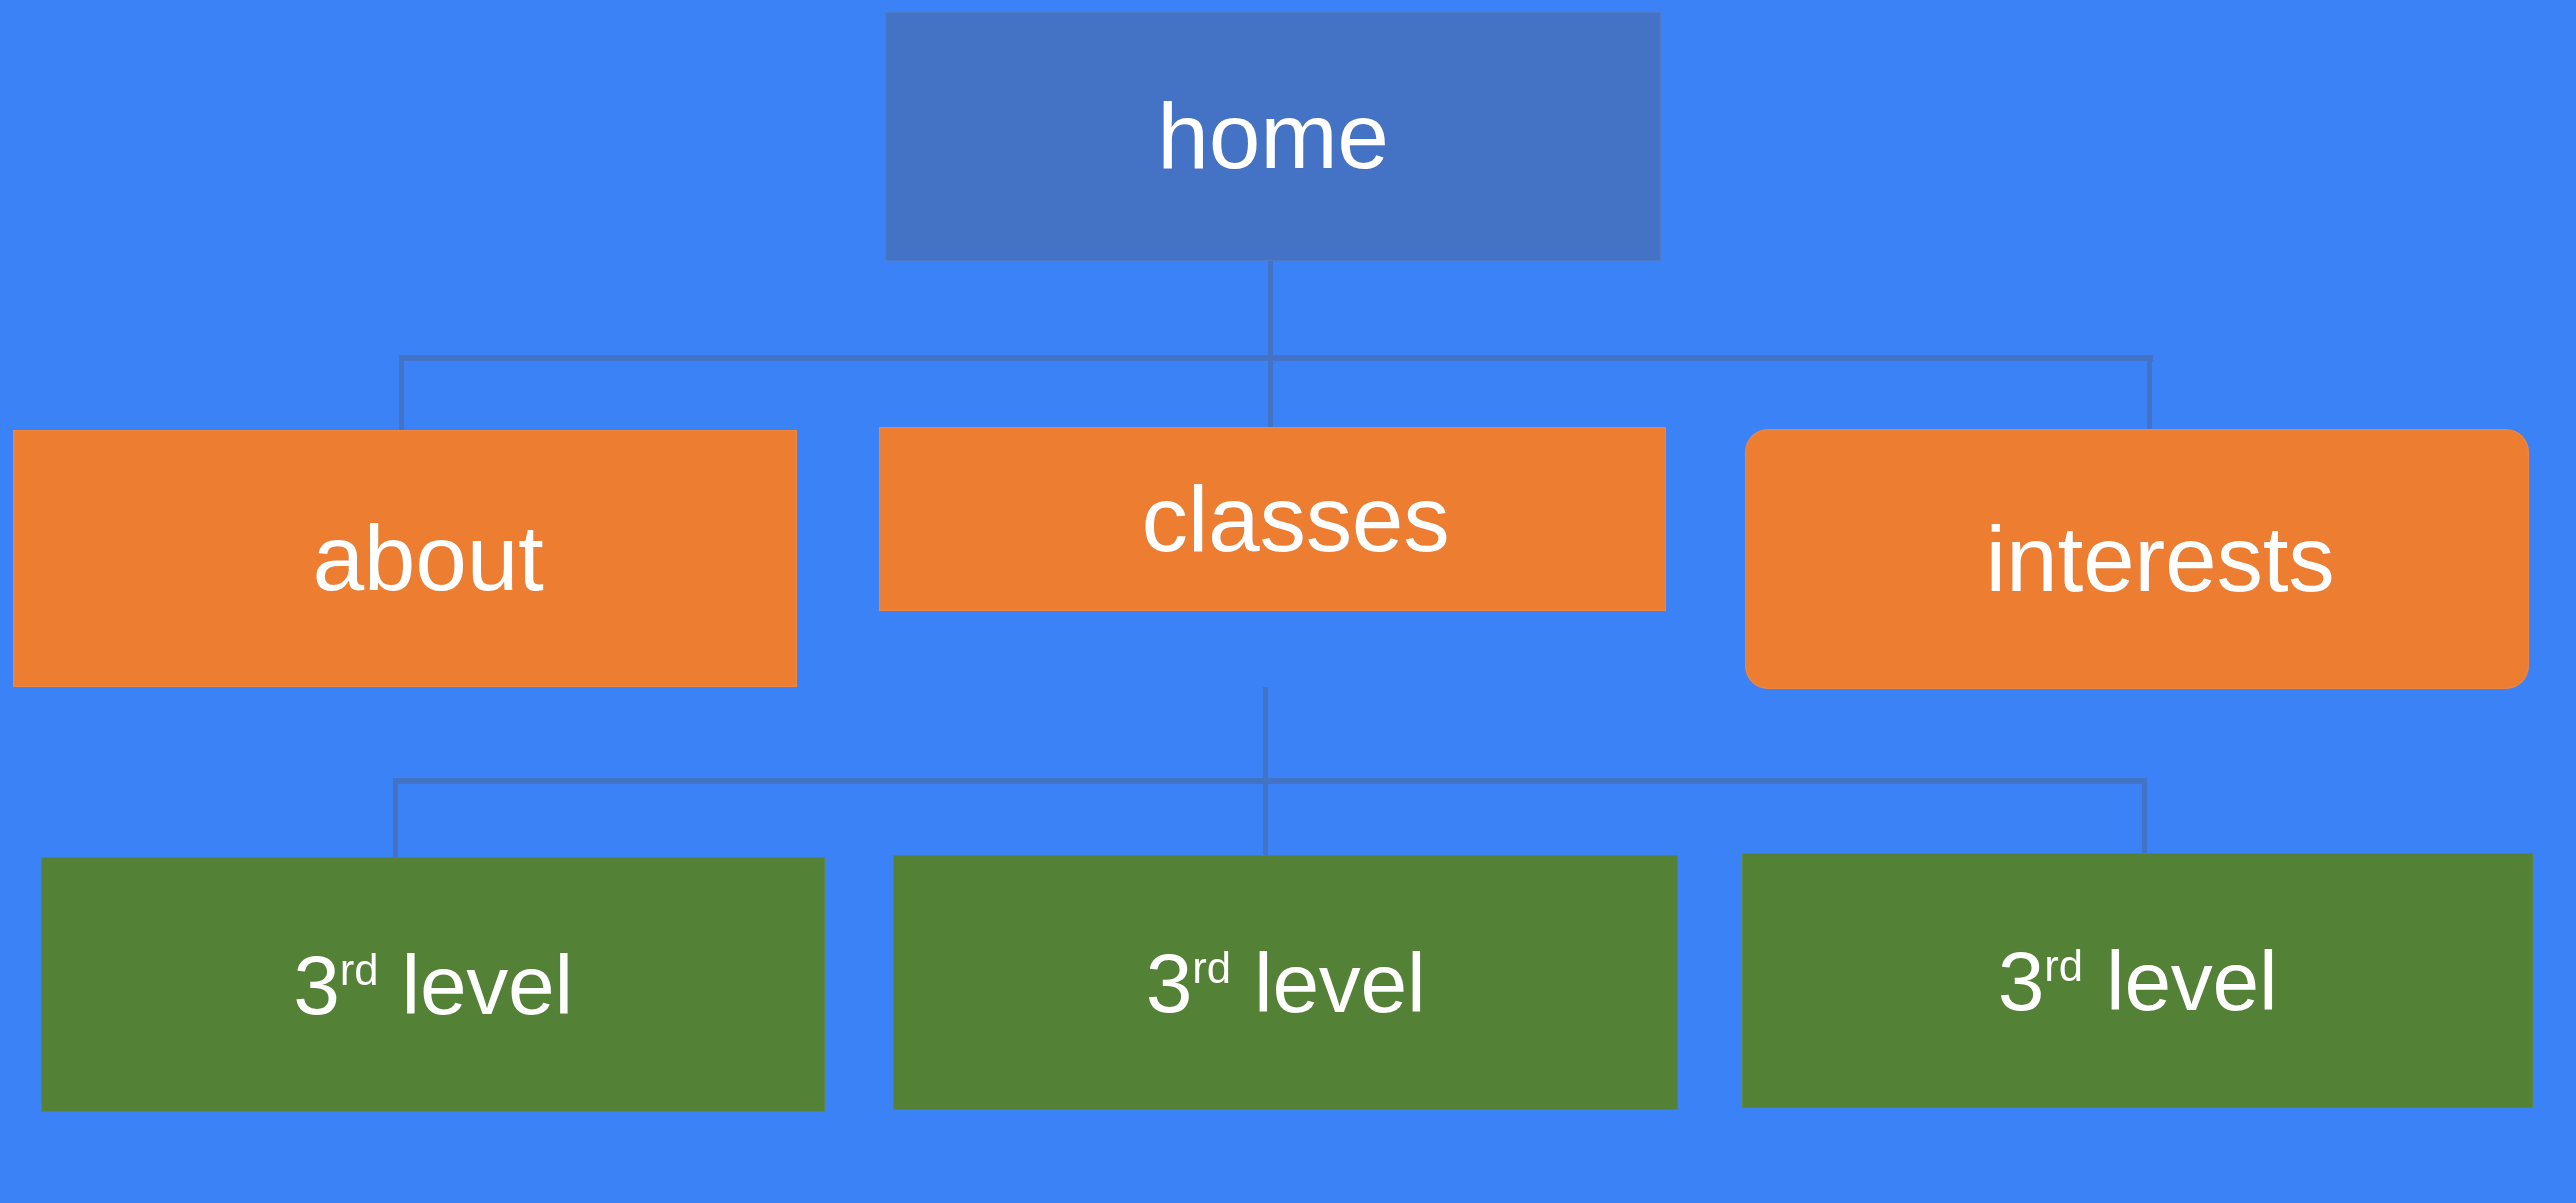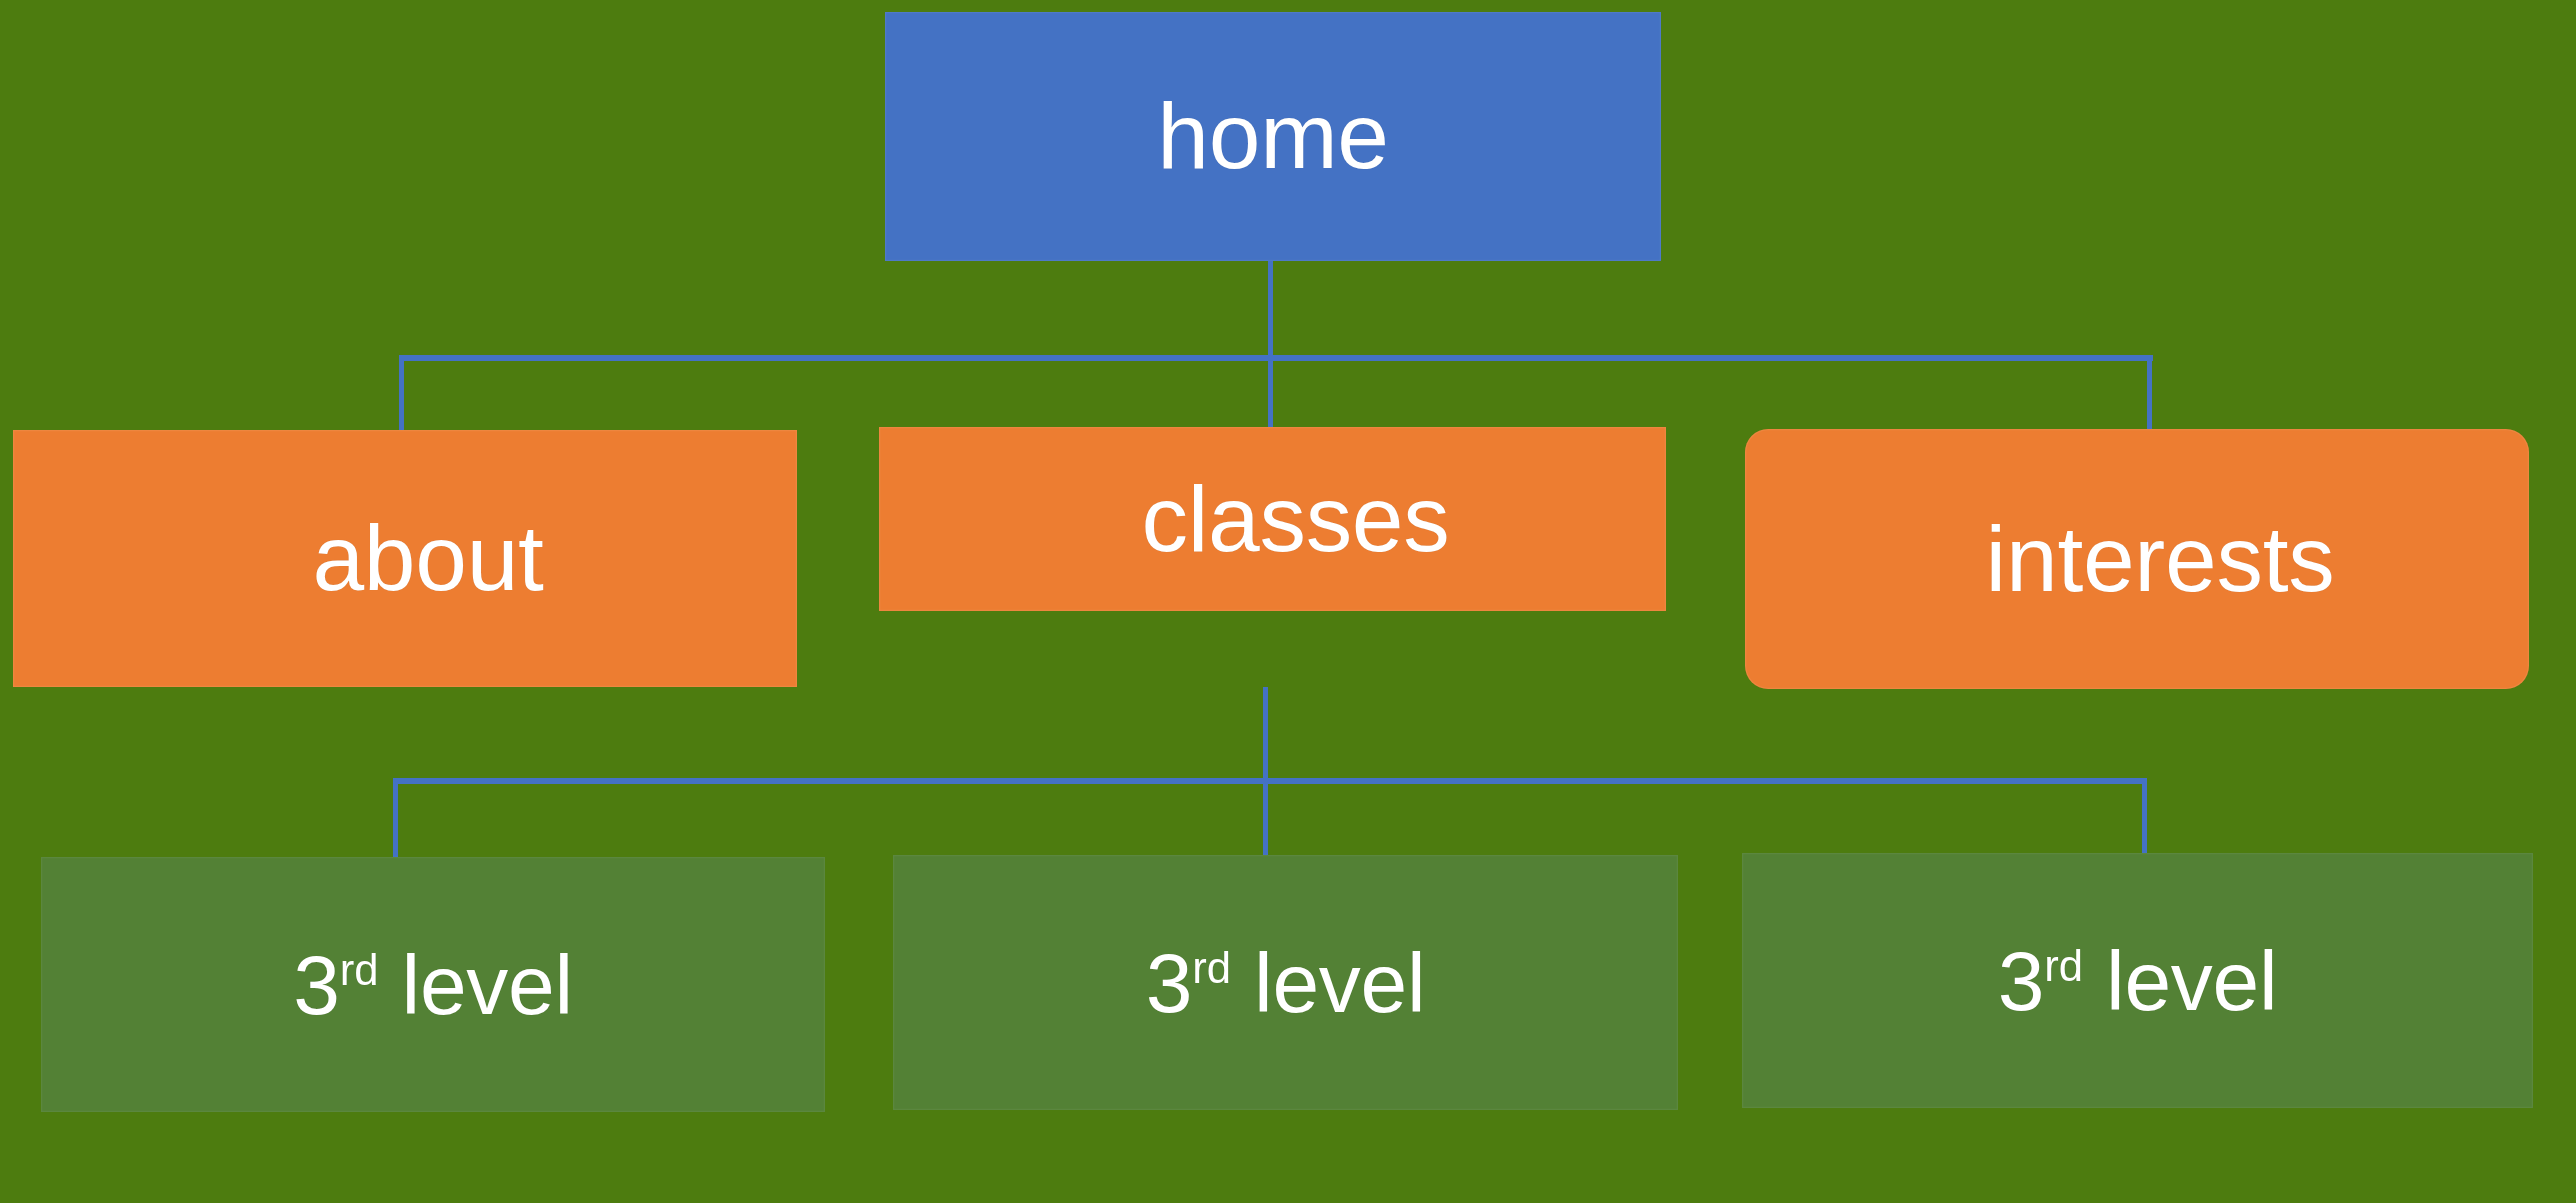--- a/index.html
+++ b/index.html
@@ -8,21 +8,21 @@
     background: #000000;
   }
   body {
     font-family: "Liberation Sans", sans-serif;
   }
 
   #canvas {
     position: relative;
     width: 2576px;
     height: 1204px;
-    background: #4d7c0f;
+    background: #3b82f6;
     overflow: hidden;
   }
 
   
   .node {
     position: absolute;
     display: flex;
     align-items: center;
     justify-content: center;
     box-sizing: border-box;

